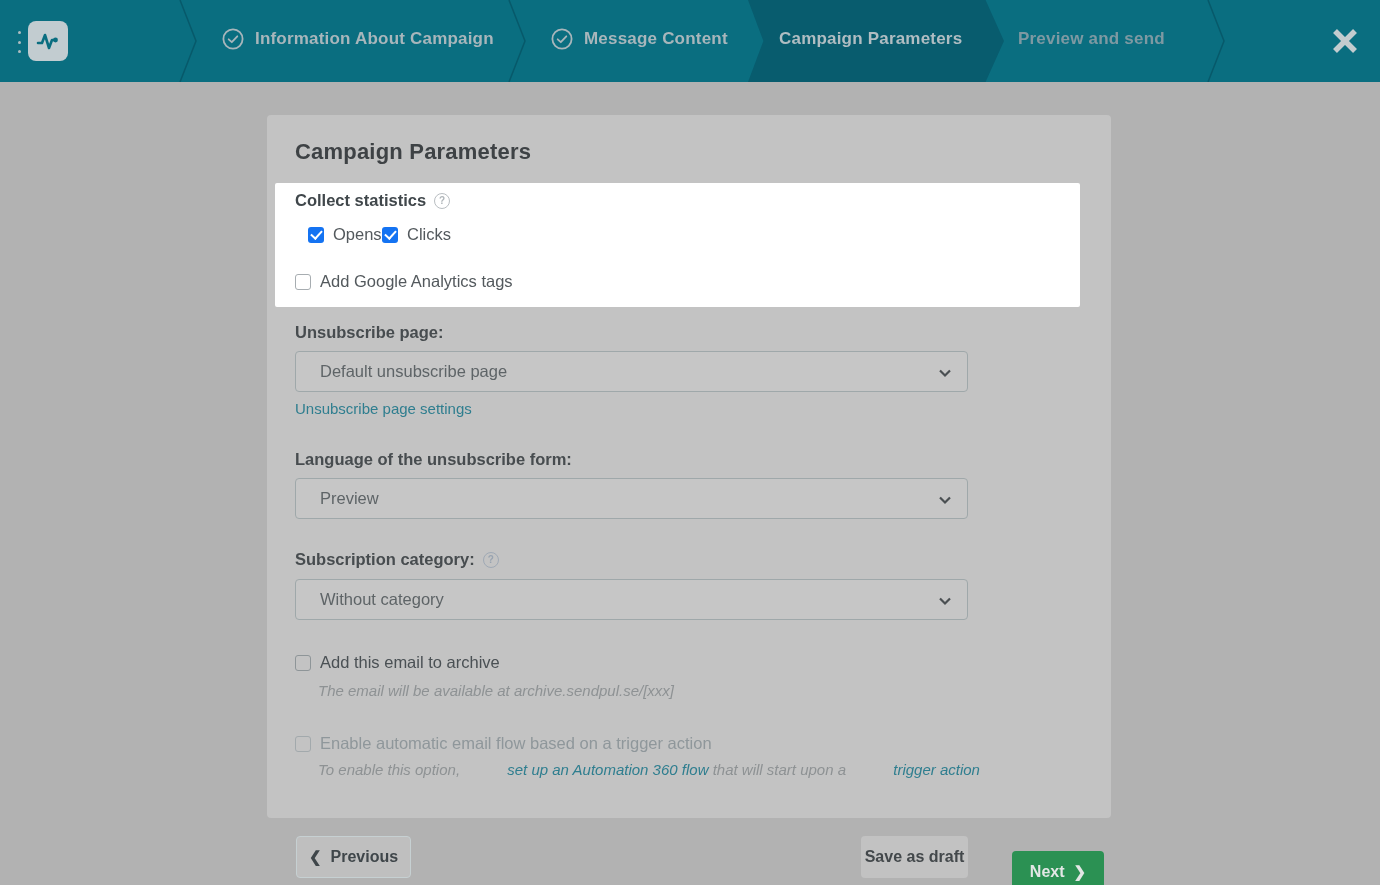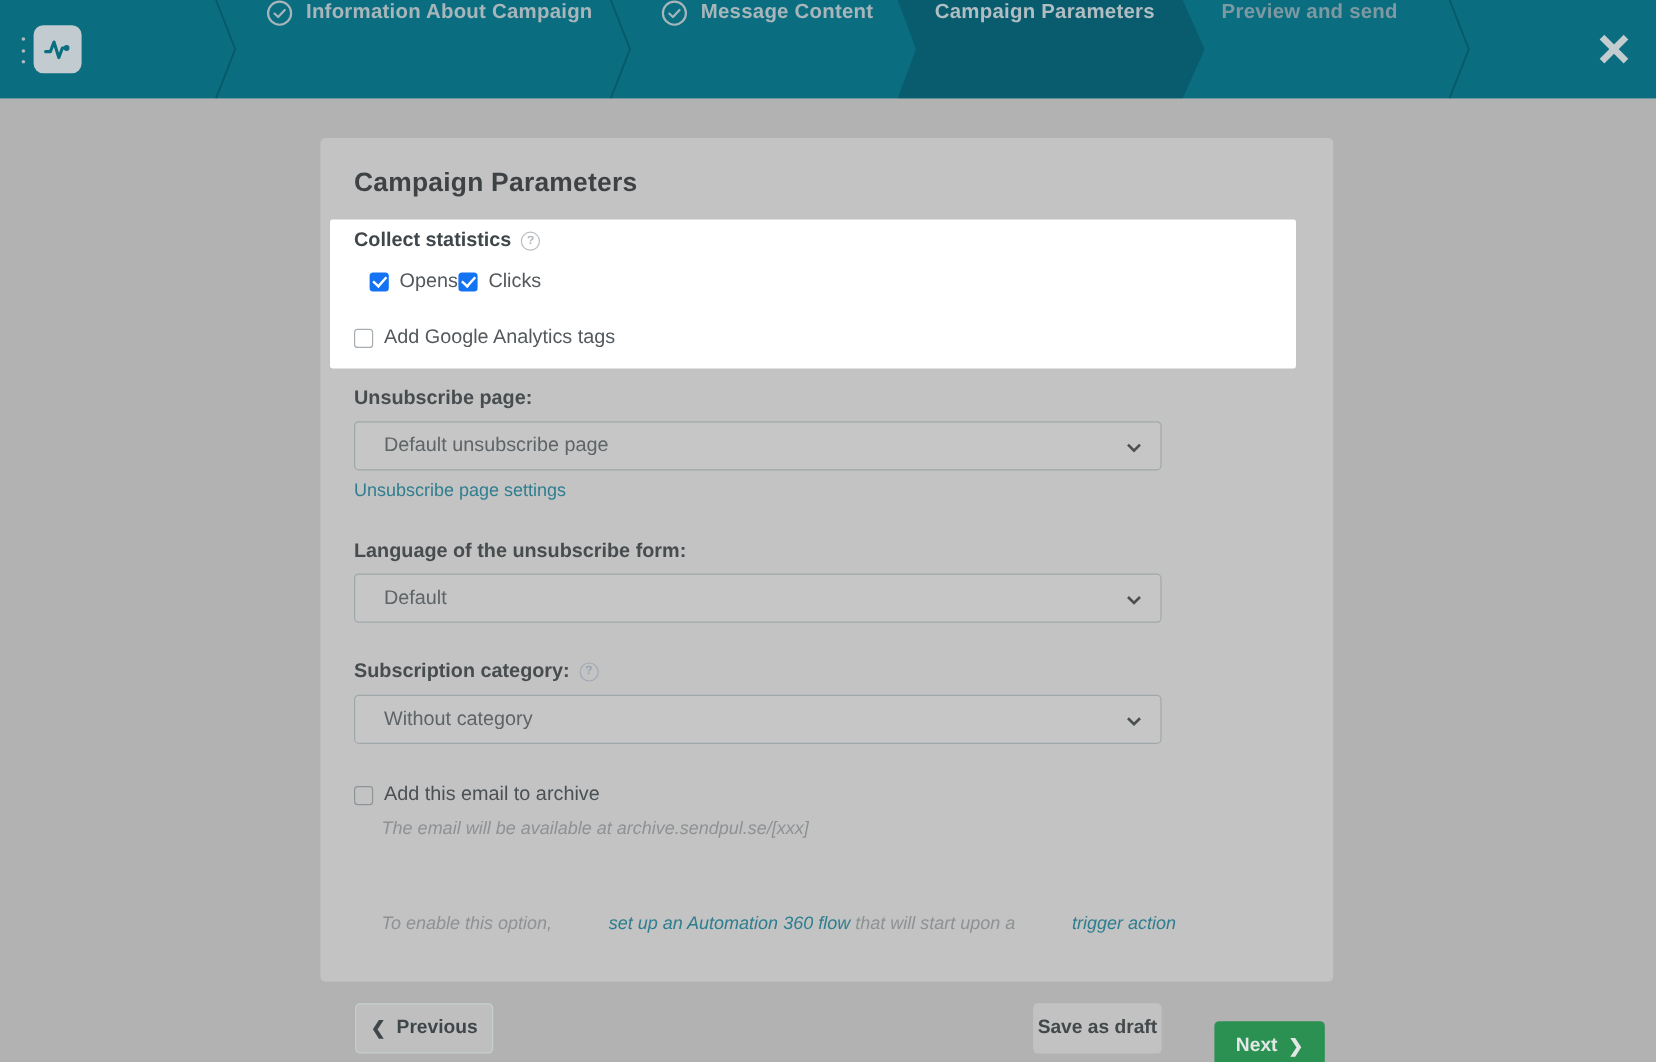--- a/index.html
+++ b/index.html
@@ -7,21 +7,21 @@
   body { font-family:"Liberation Sans", sans-serif; background:#b2b2b2; position:relative; }
 
   
   .header { position:absolute; left:0; top:0; width:1380px; height:82px; background:#0a6e80; z-index:5; }
   .dots-menu { position:absolute; left:14px; top:31px; width:10px; height:22px; display:flex; flex-direction:column; justify-content:space-between; align-items:center; cursor:pointer; }
   .dots-menu i { width:3px; height:3px; border-radius:50%; background:#aebcc0; display:block; }
   .logo { position:absolute; left:28px; top:21px; width:40px; height:40px; border-radius:8px; background:#c2ccd0; display:flex; align-items:center; justify-content:center; }
   .sep { position:absolute; top:0; height:82px; }
   .active-seg { position:absolute; left:748px; top:0; width:256px; height:82px; background:#085c6e;
     clip-path:polygon(0% 0%, 92.8% 0%, 100% 50%, 92.8% 100%, 0% 100%, 6% 50%); }
-  .step { position:absolute; top:0; height:78px; display:flex; gap:11px; z-index:6; cursor:pointer; }
+  .step { position:absolute; top:0; height:78px; display:flex; align-items:center; gap:11px; z-index:6; cursor:pointer; }
   .step .lbl { font-size:17px; font-weight:bold; letter-spacing:.2px; color:#a8b6bb; }
   .step.active .lbl { color:#b0bdc2; }
   .step.upcoming .lbl { color:#7e99a2; }
   .close-btn { position:absolute; left:1328px; top:24px; width:34px; height:34px; display:flex; align-items:center; justify-content:center; cursor:pointer; }
 
   
   .card { position:absolute; left:267px; top:115px; width:844px; height:703px; background:#c3c3c3; border-radius:4px; z-index:1; }
   .card-title { position:absolute; left:28px; top:24px; font-size:22px; font-weight:bold; color:#3e4245; letter-spacing:.2px; }
 
   
@@ -149,21 +149,21 @@
     <svg class="caret" width="16" height="16" viewBox="0 0 16 16">
       <polyline points="3,5.5 8,10.5 13,5.5" fill="none" stroke="#4a4f52" stroke-width="2.2"></polyline>
     </svg>
   </div>
   <a class="tlink" style="top:285px">Unsubscribe page settings</a>
 
   <div class="field-label" style="top:335px">
     <span>Language of the unsubscribe form:</span>
   </div>
   <div class="select" style="top:363px">
-    <span class="val">Default</span>
+    <span class="val">Preview</span>
     <svg class="caret" width="16" height="16" viewBox="0 0 16 16">
       <polyline points="3,5.5 8,10.5 13,5.5" fill="none" stroke="#4a4f52" stroke-width="2.2"></polyline>
     </svg>
   </div>
 
   <div class="field-label" style="top:435px">
     <span>Subscription category:</span>
     <span class="help-icon dim">?</span>
   </div>
   <div class="select" style="top:464px">
@@ -172,20 +172,24 @@
       <polyline points="3,5.5 8,10.5 13,5.5" fill="none" stroke="#4a4f52" stroke-width="2.2"></polyline>
     </svg>
   </div>
 
   <div class="cb-row dim" style="left:28px; top:538px">
     <span class="cb empty-dim"></span>
     <span class="cl">Add this email to archive</span>
   </div>
   <div class="note" style="top:567px">The email will be available at archive.sendpul.se/[xxx]</div>
 
+  <div class="cb-row disabled" style="left:28px; top:619px">
+    <span class="cb empty-disabled"></span>
+    <span class="cl">Enable automatic email flow based on a trigger action</span>
+  </div>
   <div class="note" style="top:646px">
     <span>To enable this option, </span><span class="nlink">set up an Automation 360 flow</span><span> that will start upon a </span><span class="nlink">trigger action</span>
   </div>
 </div>
 
 <div class="btn btn-prev">
   <span class="chev">❮</span>
   <span>Previous</span>
 </div>
 <div class="btn btn-draft">

